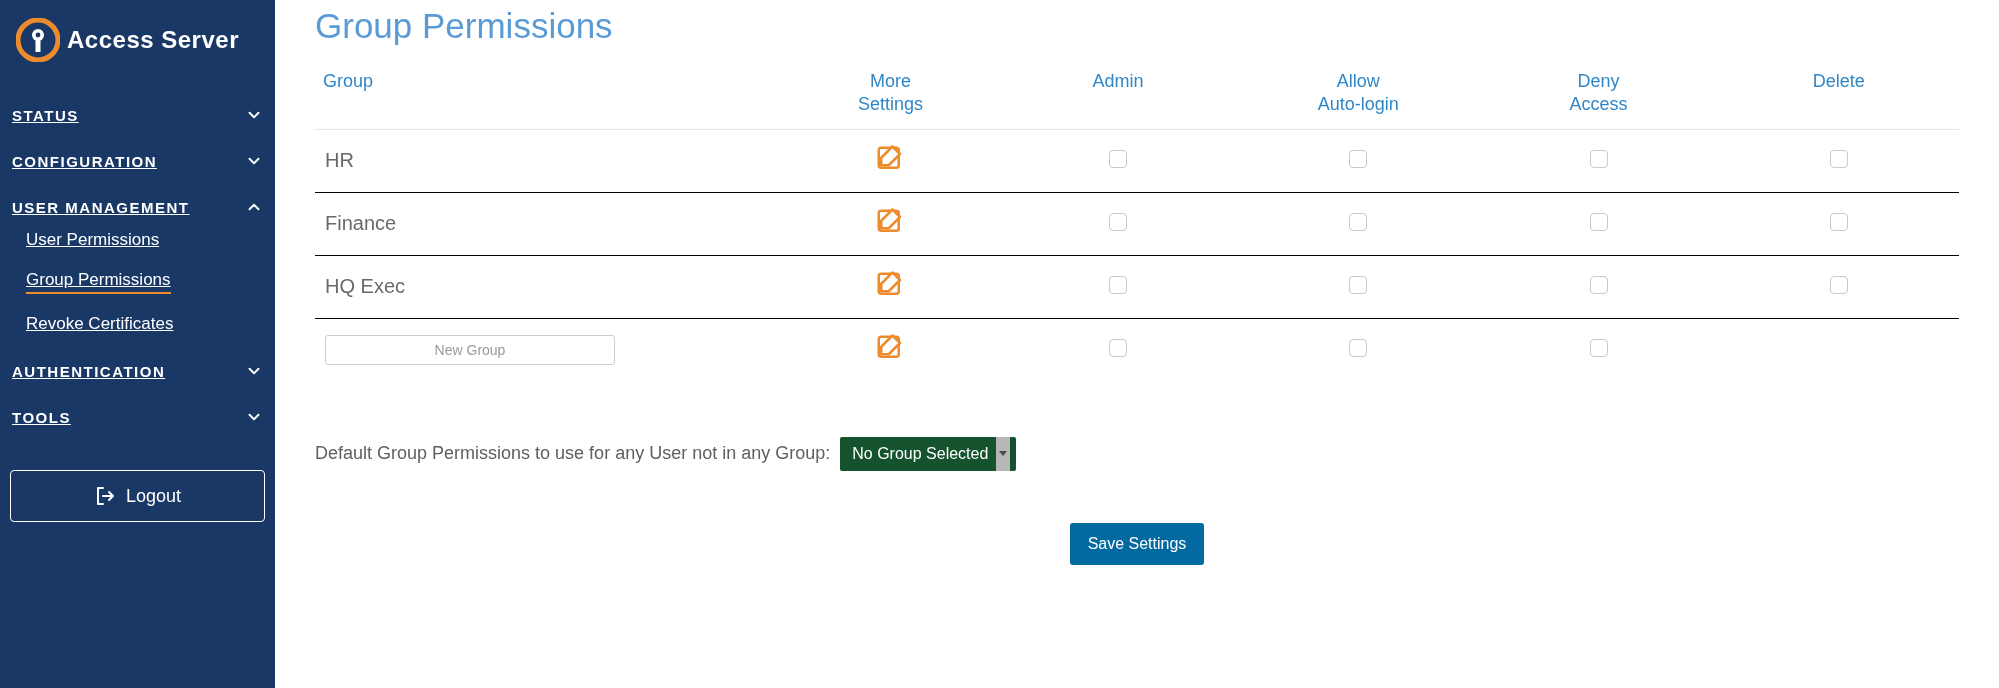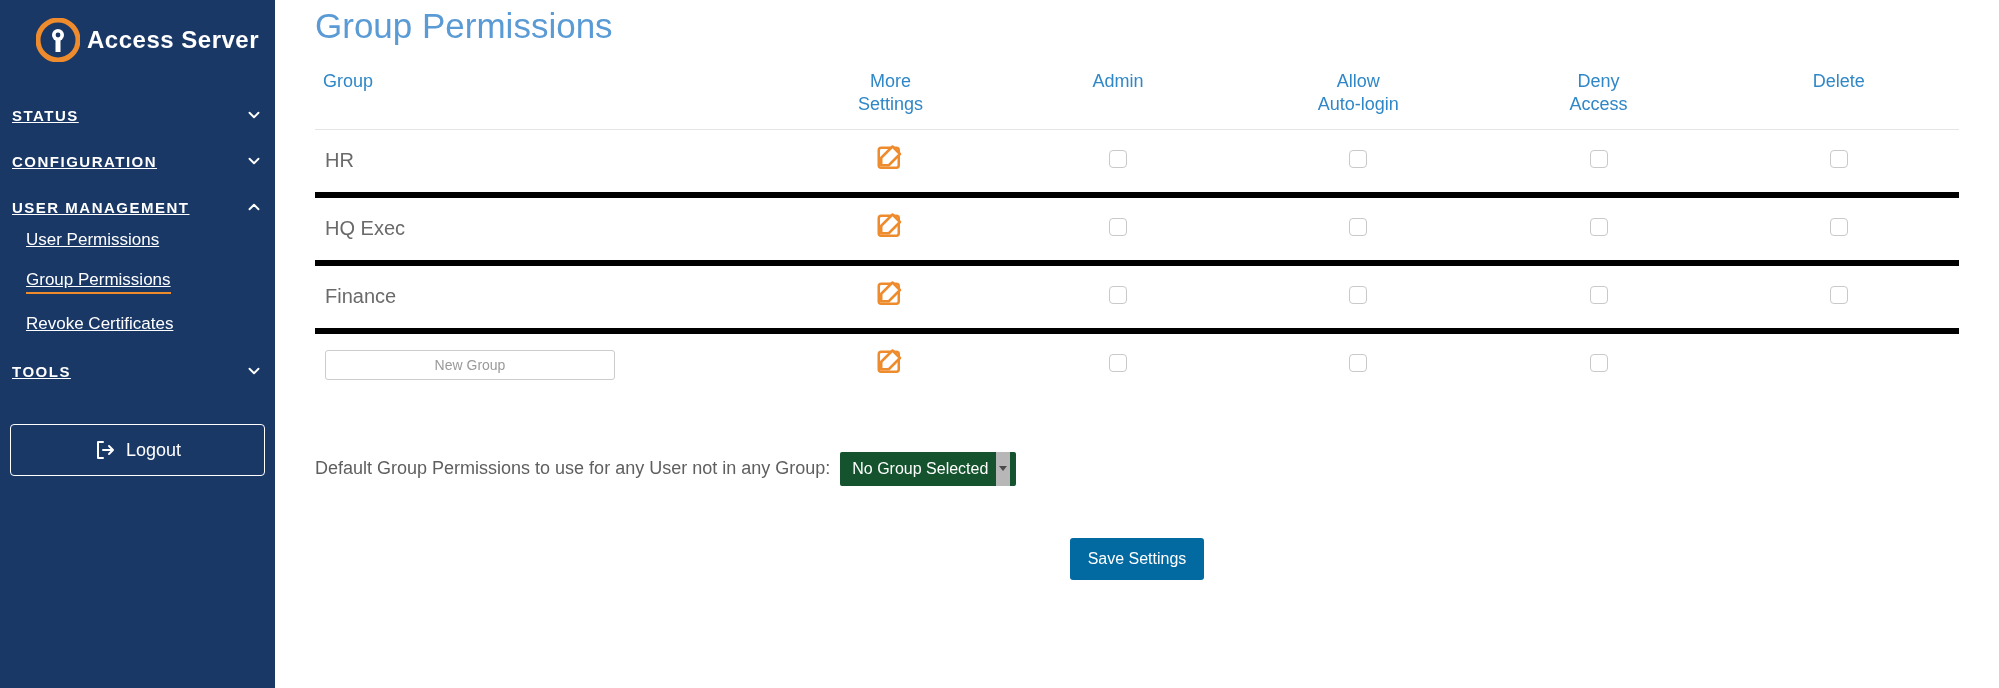--- a/index.html
+++ b/index.html
@@ -14,21 +14,20 @@
     display: flex;
     flex-direction: column;
     padding: 18px 10px 20px 10px;
     min-height: 688px;
   }
   .brand {
     display: flex;
     align-items: center;
     gap: 7px;
     padding: 0 6px 30px 6px;
-    justify-content: flex-end;
   }
   .brand-logo {
     width: 44px;
     height: 44px;
     flex-shrink: 0;
   }
   .brand-title {
     font-size: 24px;
     font-weight: 600;
     color: #fff;
@@ -104,21 +103,21 @@
     font-size: 18px;
     text-align: center;
     padding: 10px 8px 12px 8px;
     border-bottom: 1px solid #e5e5e5;
     vertical-align: top;
     line-height: 1.3;
   }
   table.gp th.col-group { text-align: left; width: 370px; }
   table.gp td {
     padding: 14px 8px;
-    border-bottom: 6px solid #000000;
+    border-bottom: 1px solid #000000;
     text-align: center;
     vertical-align: middle;
   }
   table.gp td.col-group {
     text-align: left;
     color: #6a6a6a;
     font-size: 20px;
     font-weight: 500;
     padding-left: 10px;
   }
@@ -239,20 +238,28 @@
           <path d="M6 15l6-6 6 6" fill="none" stroke="#fff" stroke-width="2.5" stroke-linecap="round" stroke-linejoin="round"></path>
         </svg>
     </div>
     <div class="nav-sub">
       <a href="#">User Permissions</a>
       <a href="#" class="active">Group Permissions</a>
       <a href="#">Revoke Certificates</a>
     </div>
   </div>
 
+  <div class="nav-section">
+    <div class="nav-header">
+      <span>AUTHENTICATION</span>
+      <svg class="chev" viewBox="0 0 24 24">
+          <path d="M6 9l6 6 6-6" fill="none" stroke="#fff" stroke-width="2.5" stroke-linecap="round" stroke-linejoin="round"></path>
+        </svg>
+    </div>
+  </div>
 
   <div class="nav-section">
     <div class="nav-header">
       <span>TOOLS</span>
       <svg class="chev" viewBox="0 0 24 24">
           <path d="M6 9l6 6 6-6" fill="none" stroke="#fff" stroke-width="2.5" stroke-linecap="round" stroke-linejoin="round"></path>
         </svg>
     </div>
   </div>
 
@@ -285,32 +292,32 @@
         <td><svg class="edit-icon" viewBox="0 0 24 24">
               <rect x="3" y="3" width="16" height="16" rx="2" fill="none" stroke="currentColor" stroke-width="2"></rect>
               <path d="M14 2l6 6-9 9H5v-6z" fill="#fff" stroke="currentColor" stroke-width="2" stroke-linejoin="round"></path>
             </svg></td>
         <td><span class="chk"></span></td>
         <td><span class="chk"></span></td>
         <td><span class="chk"></span></td>
         <td><span class="chk"></span></td>
       </tr>
       <tr>
-        <td class="col-group">HQ Exec</td>
+        <td class="col-group">Finance</td>
         <td><svg class="edit-icon" viewBox="0 0 24 24">
               <rect x="3" y="3" width="16" height="16" rx="2" fill="none" stroke="currentColor" stroke-width="2"></rect>
               <path d="M14 2l6 6-9 9H5v-6z" fill="#fff" stroke="currentColor" stroke-width="2" stroke-linejoin="round"></path>
             </svg></td>
         <td><span class="chk"></span></td>
         <td><span class="chk"></span></td>
         <td><span class="chk"></span></td>
         <td><span class="chk"></span></td>
       </tr>
       <tr>
-        <td class="col-group">Finance</td>
+        <td class="col-group">HQ Exec</td>
         <td><svg class="edit-icon" viewBox="0 0 24 24">
               <rect x="3" y="3" width="16" height="16" rx="2" fill="none" stroke="currentColor" stroke-width="2"></rect>
               <path d="M14 2l6 6-9 9H5v-6z" fill="#fff" stroke="currentColor" stroke-width="2" stroke-linejoin="round"></path>
             </svg></td>
         <td><span class="chk"></span></td>
         <td><span class="chk"></span></td>
         <td><span class="chk"></span></td>
         <td><span class="chk"></span></td>
       </tr>
       <tr class="new-row">

